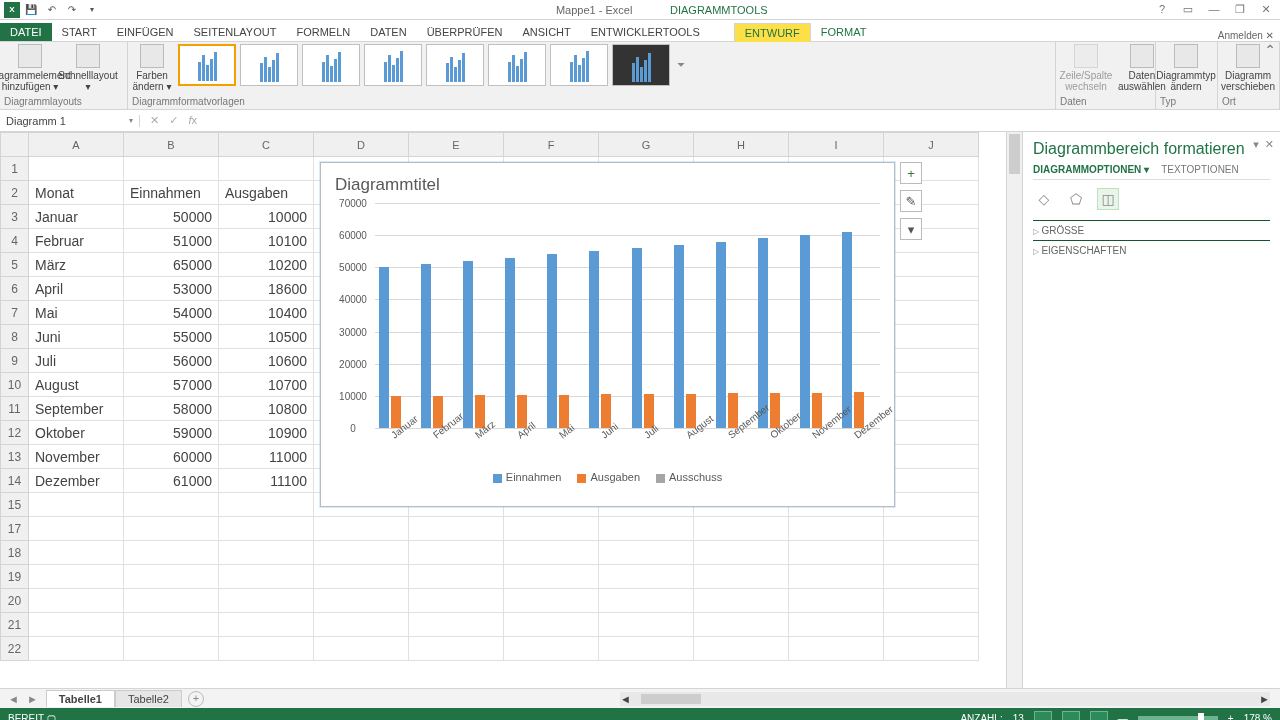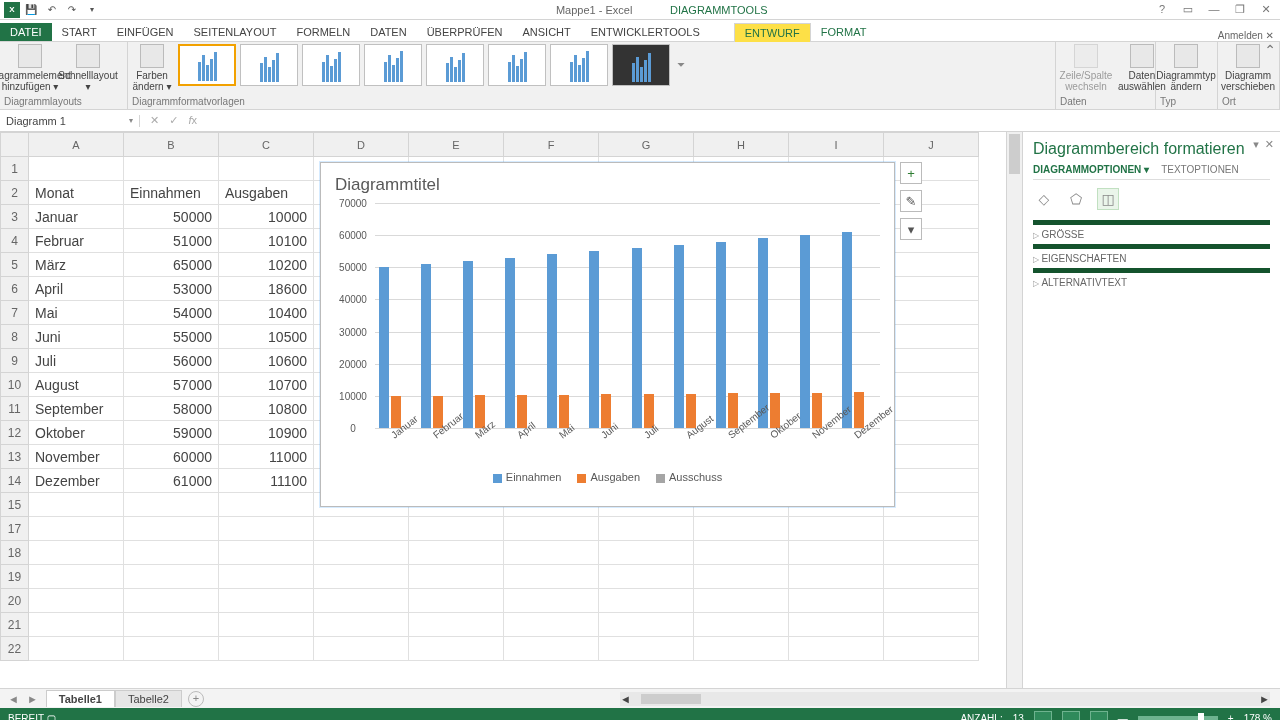--- a/index.html
+++ b/index.html
@@ -80,21 +80,21 @@
 .vscroll .thumb{position:absolute;left:2px;right:2px;top:2px;height:40px;background:#cdcdcd;}
 
 
 .pane { width:258px; border-left:1px solid #d4d4d4; background:#fff; padding:8px 10px; font-size:11px;}
 .pane h2{color:#217346;font-size:16px;font-weight:normal;margin-bottom:6px;}
 .pane .opttabs{display:flex;gap:12px;font-size:10px;color:#777;border-bottom:1px solid #ddd;padding-bottom:4px;margin-bottom:8px;}
 .pane .opttabs .a{color:#217346;font-weight:bold;}
 .pane .icos{display:flex;gap:10px;margin-bottom:10px;}
 .pane .icos span{width:22px;height:22px;border:1px solid transparent;display:flex;align-items:center;justify-content:center;color:#888;font-size:14px;}
 .pane .icos span.sel{border:1px solid #c1e0c1;background:#eaf5ea;}
-.pane .sec{font-size:10px;color:#666;padding:4px 0;border-top:5px solid #14532d;cursor:pointer;}
+.pane .sec{font-size:10px;color:#666;padding:4px 0;border-top:1px solid #14532d;cursor:pointer;}
 .pane .sec::before{content:"▷ ";font-size:8px;color:#999;}
 
 
 .sheettabs{height:20px;border-top:1px solid #d4d4d4;background:#f3f3f3;display:flex;align-items:center;font-size:11px;position:relative;}
 .sheettabs .nav{display:flex;gap:8px;padding:0 8px;color:#888;}
 .sheettabs .stab{padding:2px 12px;background:#e6e6e6;border:1px solid #ccc;border-bottom:none;cursor:pointer;}
 .sheettabs .stab.active{background:#fff;font-weight:bold;}
 .sheettabs .add{width:16px;height:16px;border:1px solid #bbb;border-radius:50%;text-align:center;line-height:13px;margin-left:6px;color:#888;cursor:pointer;}
 .sheettabs .hscroll{position:absolute;right:10px;left:620px;height:14px;background:#e8e8e8;display:flex;align-items:center;}
 .sheettabs .hscroll .t{height:10px;background:#cdcdcd;width:60px;margin:0 10px;}
@@ -690,21 +690,20 @@
       <span class="a">DIAGRAMMOPTIONEN ▾</span>
       <span>TEXTOPTIONEN</span>
     </div>
     <div class="icos">
       <span>◇</span>
       <span>⬠</span>
       <span class="sel">◫</span>
     </div>
     <div class="sec">GRÖSSE</div>
     <div class="sec">EIGENSCHAFTEN</div>
-    <div class="sec">ALTERNATIVTEXT</div>
   </div>
 </div>
 
 <div class="sheettabs">
   <div class="nav">
     <span>◄</span>
     <span>►</span>
   </div>
   <div class="stab active">Tabelle1</div>
   <div class="stab">Tabelle2</div>

